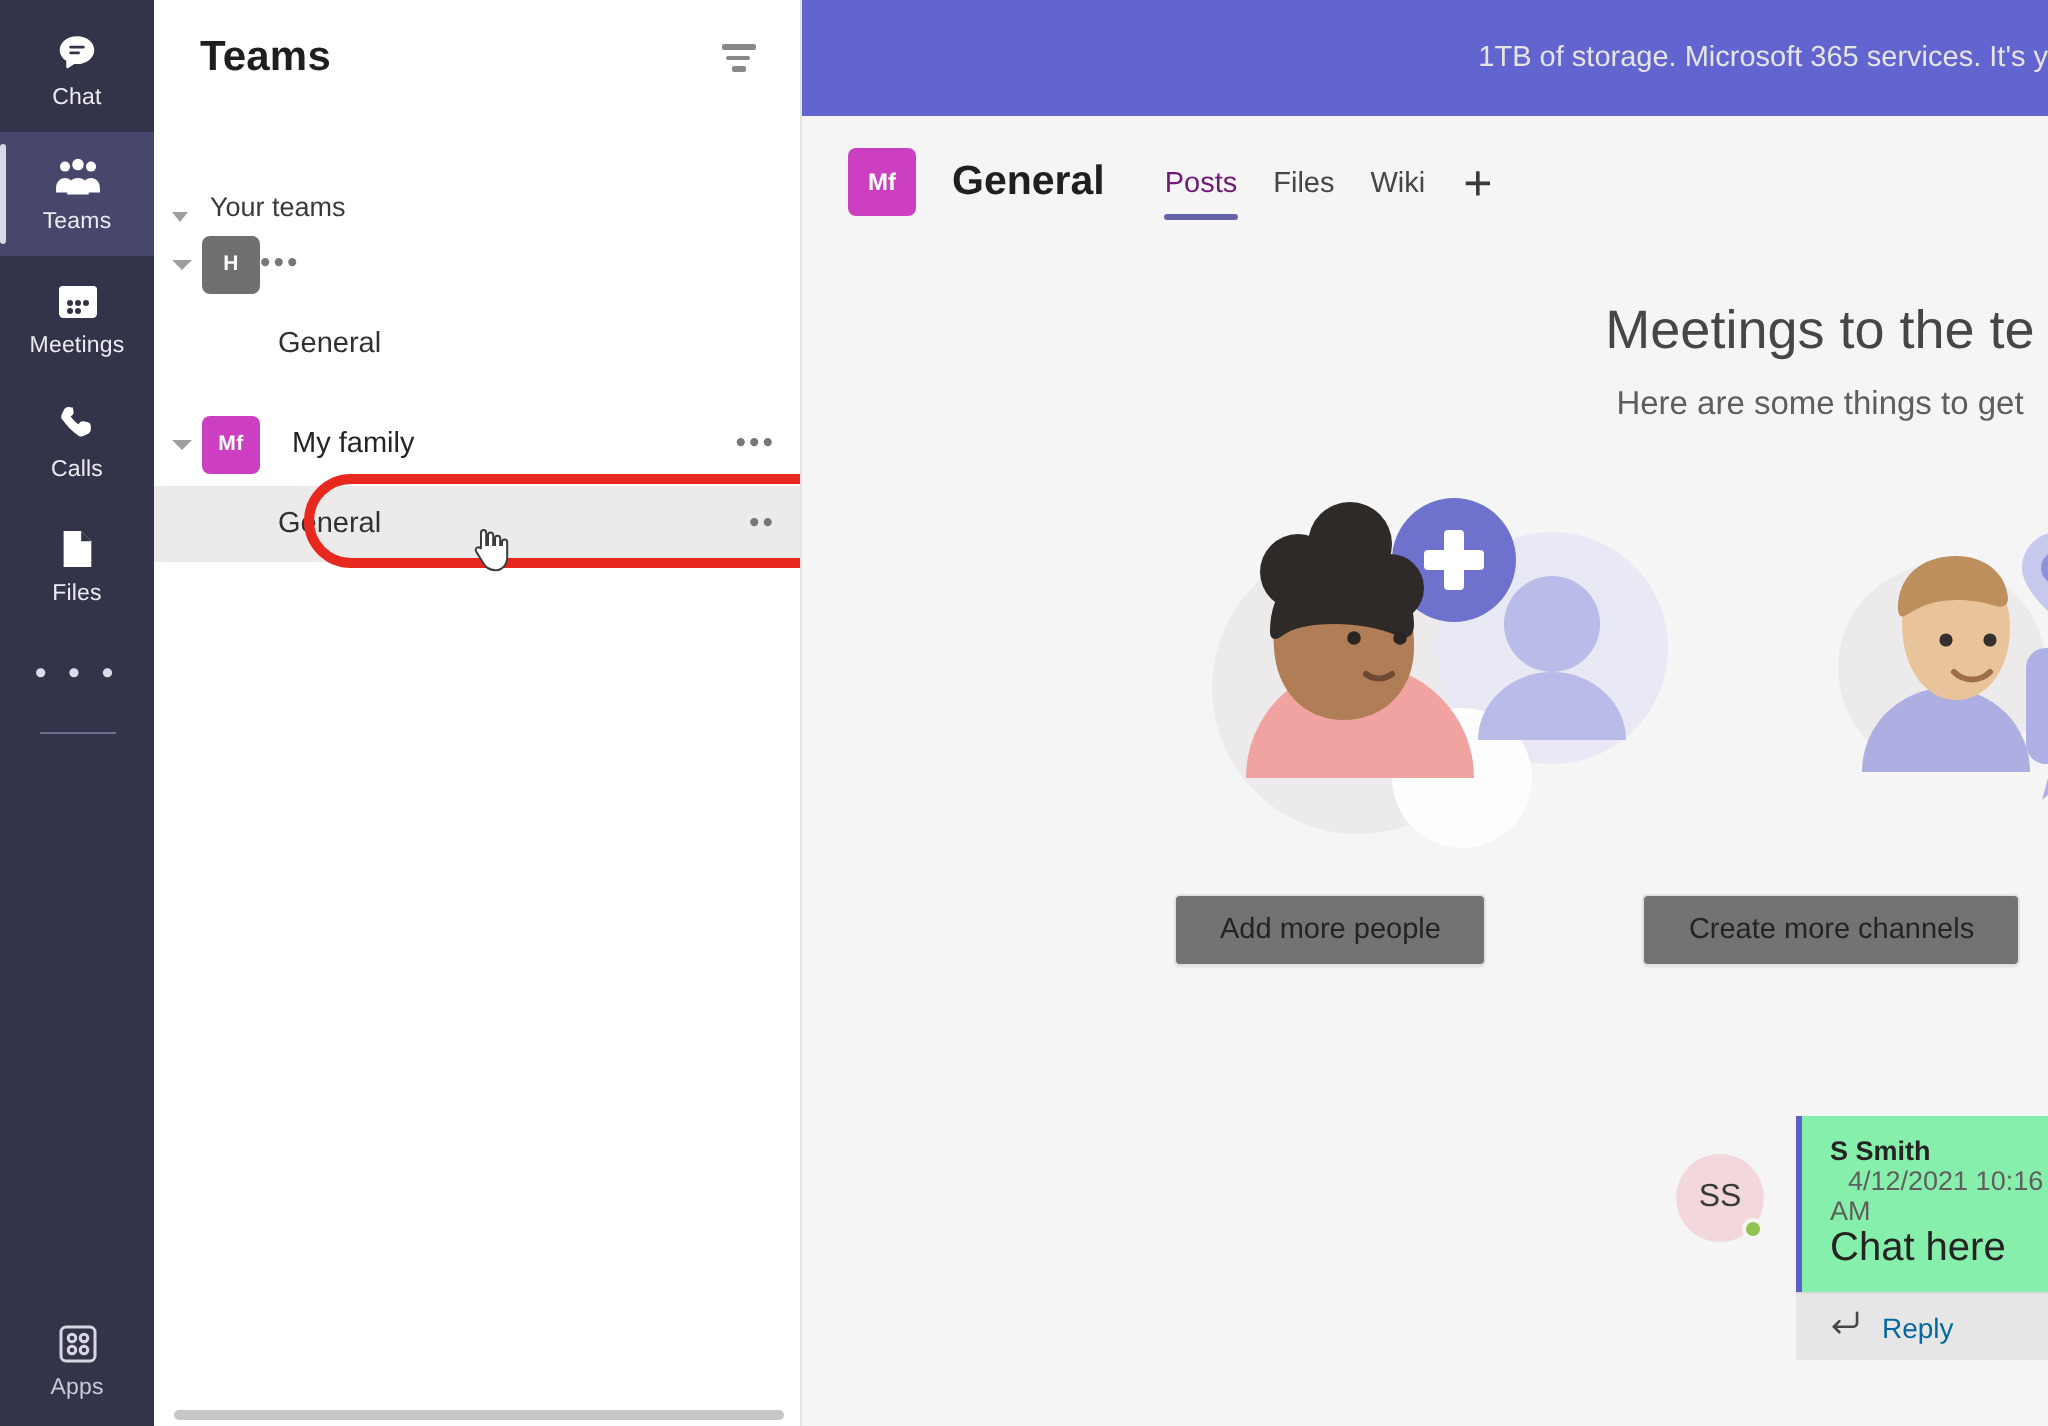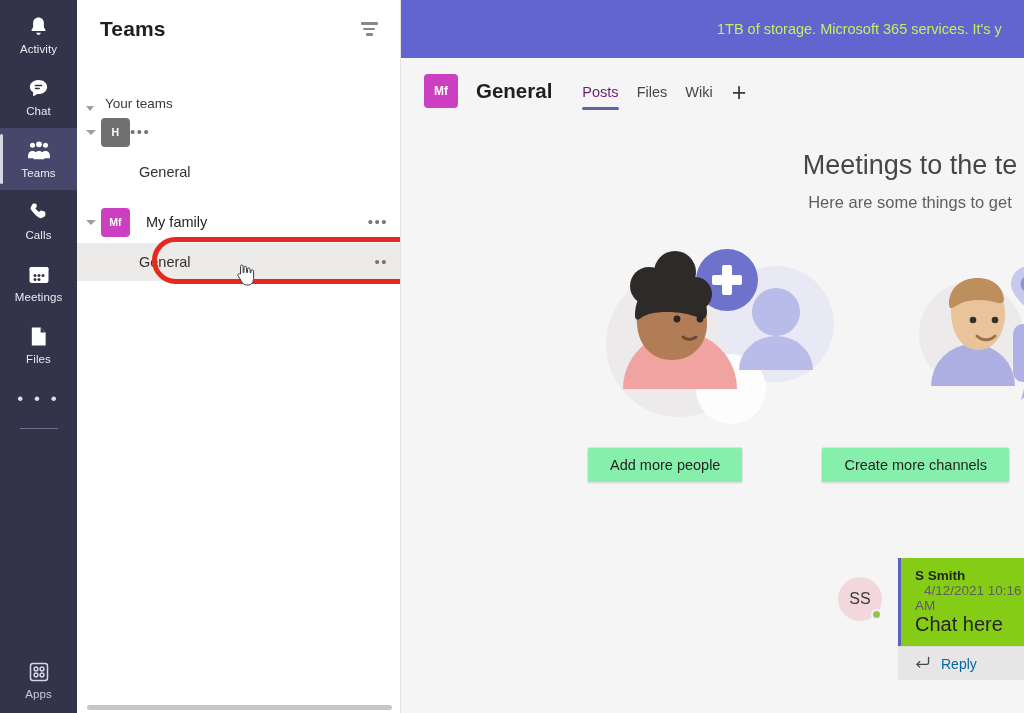--- a/index.html
+++ b/index.html
@@ -104,22 +104,22 @@
   .hand-cursor { position: absolute; left: 158px; top: 263px; width: 20px; height: 24px; }
 
   .panel-hscroll {
     position: absolute; left: 10px; right: 8px; bottom: 3px; height: 5px;
     background: #c8c6c4; border-radius: 3px;
   }
 
   
   .main { flex: 1; height: 713px; position: relative; background: #f5f5f5; overflow: hidden; }
   .banner {
-    height: 58px; background: #6264cf; color: #bef264;
-    display: flex; align-items: center; 
+    height: 58px; background: #6264cf; color: #e5e5e5;
+    display: flex; align-items: center; justify-content: flex-end;
     padding-right: 0; font-size: 14.5px; white-space: nowrap; overflow: hidden;
   }
   .banner-text { padding-left: 316px; }
 
   .chan-head {
     height: 66px; display: flex; align-items: center; padding-left: 23px;
     background: #f5f5f5; position: relative;
   }
   .chan-avatar {
     width: 34px; height: 34px; border-radius: 4px; background: #cc3fc0;
@@ -148,42 +148,42 @@
   .welcome-sub {
     font-size: 16.5px; color: #605e5c; text-align: center;
     margin-top: 12px; padding-left: 395px; white-space: nowrap;
   }
 
   .illus-row { display: flex; margin-top: 12px; padding-left: 170px; gap: 38px; }
   .illus { width: 300px; height: 215px; position: relative; }
 
   .cta-row { display: flex; padding-left: 186px; gap: 78px; margin-top: 8px; }
   .cta-btn {
-    background: #86efac; border: 1px solid #e1e1e1; border-radius: 3px;
+    background: #737373; border: 1px solid #e1e1e1; border-radius: 3px;
     height: 36px; padding: 0 22px; font-size: 14.5px; color: #252423;
     display: flex; align-items: center; justify-content: center; cursor: pointer;
     box-shadow: 0 1px 1px rgba(0,0,0,.06);
     font-family: "Liberation Sans", sans-serif;
   }
 
   
   .msg-area { position: absolute; left: 0; right: 0; top: 558px; }
   .msg-row { display: flex; align-items: flex-start; padding-left: 437px; }
   .msg-avatar {
     width: 44px; height: 44px; border-radius: 50%;
     background: #f2d8dc; color: #3b3a39; font-size: 16px;
     display: flex; align-items: center; justify-content: center;
     position: relative; flex: 0 0 44px; margin-top: 19px;
   }
   .presence {
     position: absolute; right: 0px; bottom: 1px; width: 11px; height: 11px;
     border-radius: 50%; background: #92c353; border: 2px solid #f5f5f5;
   }
   .msg-body {
-    background: #84cc16; margin-left: 16px; flex: 1;
+    background: #86efac; margin-left: 16px; flex: 1;
     border-left: 3px solid #5b5fc7; padding: 10px 0 10px 14px;
     min-height: 58px;
   }
   .msg-meta { font-size: 13.5px; color: #252423; }
   .msg-author { font-weight: 700; }
   .msg-time { color: #605e5c; margin-left: 9px; font-weight: 400; }
   .msg-text { font-size: 20px; color: #252423; margin-top: 0; }
   .reply-row {
     margin-left: 497px; background: #e7e6e6; height: 34px;
     display: flex; align-items: center; padding-left: 17px; gap: 11px;
@@ -191,29 +191,20 @@
   }
   .reply-label { font-size: 14px; color: #0369a1; }
 </style>
 </head>
 <body>
 
 <div id="app">
 
   <div class="rail">
 
-    <div class="rail-item">
-      <span class="rail-icon">
-        <svg width="23" height="23" viewBox="0 0 24 24" fill="#ffffff">
-          <path d="M12 2.6c-3.2 0-5.6 2.5-5.6 5.7v3.4c0 1.2-.4 2.2-1.1 3l-.5.6c-.5.5-.1 1.3.6 1.3h13.2c.7 0 1.1-.8.6-1.3l-.5-.6c-.7-.8-1.1-1.8-1.1-3V8.3c0-3.2-2.4-5.7-5.6-5.7z"></path>
-          <path d="M9.6 18.4c.2 1.3 1.2 2.2 2.4 2.2s2.2-.9 2.4-2.2H9.6z"></path>
-        </svg>
-      </span>
-      <span class="rail-label">Activity</span>
-    </div>
 
     <div class="rail-item">
       <span class="rail-icon">
         <svg width="23" height="23" viewBox="0 0 24 24" fill="#ffffff">
           <path d="M12 3.2c-5 0-9 3.2-9 7.2 0 2.3 1.3 4.3 3.4 5.6v3.3c0 .5.5.8 1 .5l3.2-2.1c.5.1.9.1 1.4.1 5 0 9-3.2 9-7.4s-4-7.2-9-7.2z"></path>
           <rect x="8" y="8.2" width="8" height="1.5" rx=".7" fill="#33344a"></rect>
           <rect x="8" y="11.2" width="5.5" height="1.5" rx=".7" fill="#33344a"></rect>
         </svg>
       </span>
       <span class="rail-label">Chat</span>
@@ -224,48 +215,48 @@
         <svg width="26" height="23" viewBox="0 0 28 24" fill="#ffffff">
           <circle cx="7" cy="6.4" r="2.7"></circle>
             <circle cx="14" cy="5.3" r="3.1"></circle>
             <circle cx="21" cy="6.4" r="2.7"></circle>
           <path d="M2.2 17.8c0-3 2.2-5.2 4.8-5.2s4.8 2.2 4.8 5.2v2.6H2.2z"></path>
           <path d="M16.2 17.8c0-3 2.2-5.2 4.8-5.2s4.8 2.2 4.8 5.2v2.6h-9.6z"></path>
           <path d="M8.2 18.6c0-3.4 2.6-6 5.8-6s5.8 2.6 5.8 6v2.8H8.2z"></path>
         </svg>
       </span>
       <span class="rail-label">Teams</span>
-    </div>
-
-    <div class="rail-item">
-      <span class="rail-icon">
-        <svg width="23" height="23" viewBox="0 0 24 24" fill="#ffffff">
-          <path d="M7.4 2.6c-.9 0-1.7.5-2.1 1.3L4 6.5c-.4.8-.3 1.8.2 2.5 2.3 3.3 5.3 6.3 8.6 8.6.7.5 1.7.6 2.5.2l2.6-1.3c.8-.4 1.3-1.2 1.3-2.1v-1.9c0-.9-.6-1.7-1.5-1.9l-2.3-.5c-.7-.2-1.5.1-2 .7l-.6.8c-1.6-1.1-3-2.5-4.1-4.1l.8-.6c.6-.5.9-1.3.7-2l-.5-2.3C9.5 3.2 8.7 2.6 7.8 2.6z"></path>
-        </svg>
-      </span>
-      <span class="rail-label">Calls</span>
     </div>
 
     <div class="rail-item">
       <span class="rail-icon">
         <svg width="24" height="22" viewBox="0 0 24 22" fill="#ffffff">
           <rect x="2.5" y="3" width="19" height="16" rx="2.2"></rect>
           <rect x="2.5" y="3" width="19" height="4.2" rx="2" fill="#ffffff"></rect>
           <circle cx="8" cy="11.5" r="1.5" fill="#33344a"></circle>
           <circle cx="12" cy="11.5" r="1.5" fill="#33344a"></circle>
           <circle cx="16" cy="11.5" r="1.5" fill="#33344a"></circle>
           <circle cx="8" cy="15.5" r="1.5" fill="#33344a"></circle>
           <circle cx="12" cy="15.5" r="1.5" fill="#33344a"></circle>
         </svg>
       </span>
       <span class="rail-label">Meetings</span>
     </div>
 
     <div class="rail-item">
       <span class="rail-icon">
+        <svg width="23" height="23" viewBox="0 0 24 24" fill="#ffffff">
+          <path d="M7.4 2.6c-.9 0-1.7.5-2.1 1.3L4 6.5c-.4.8-.3 1.8.2 2.5 2.3 3.3 5.3 6.3 8.6 8.6.7.5 1.7.6 2.5.2l2.6-1.3c.8-.4 1.3-1.2 1.3-2.1v-1.9c0-.9-.6-1.7-1.5-1.9l-2.3-.5c-.7-.2-1.5.1-2 .7l-.6.8c-1.6-1.1-3-2.5-4.1-4.1l.8-.6c.6-.5.9-1.3.7-2l-.5-2.3C9.5 3.2 8.7 2.6 7.8 2.6z"></path>
+        </svg>
+      </span>
+      <span class="rail-label">Calls</span>
+    </div>
+
+    <div class="rail-item">
+      <span class="rail-icon">
         <svg width="21" height="23" viewBox="0 0 22 24" fill="#ffffff">
           <path d="M4 2.6h9.2l5.3 5.3v13.5H4z"></path>
           <path d="M13.2 2.6v5.3h5.3z" fill="#33344a"></path>
         </svg>
       </span>
       <span class="rail-label">Files</span>
     </div>
 
     <div class="rail-dots">• • •</div>
     <div class="rail-sep"></div>

